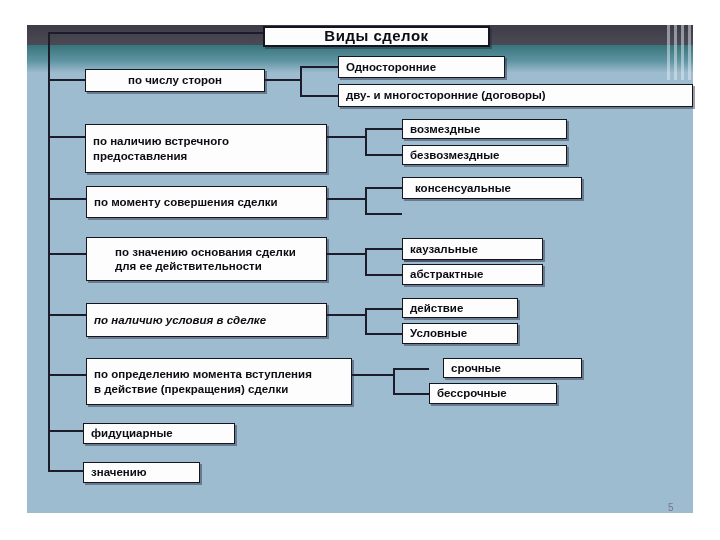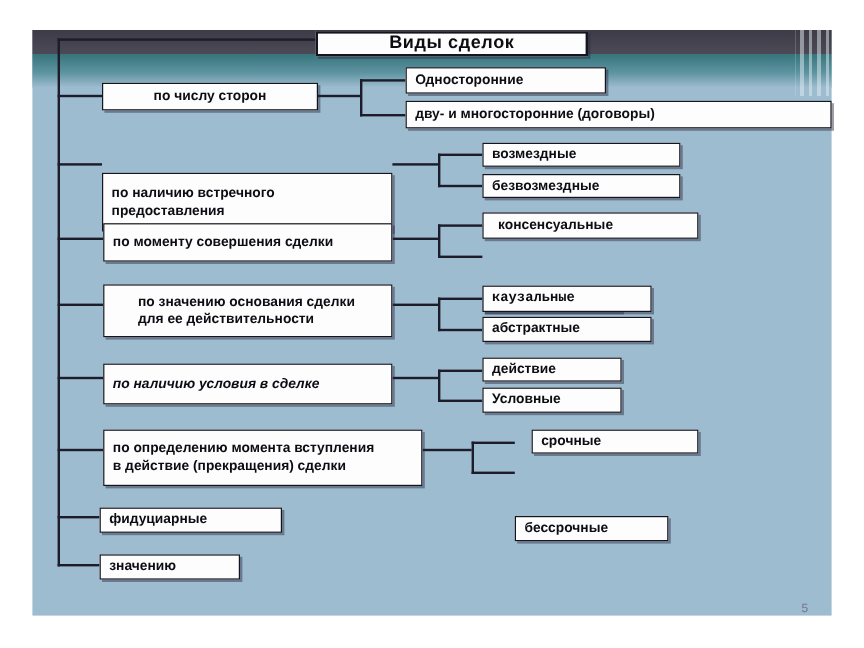--- a/index.html
+++ b/index.html
@@ -90,45 +90,45 @@
     <div class="ln" style="left:338px;top:308px;width:37px;height:2px;"></div>
 
     <div class="ln" style="left:325px;top:349px;width:41px;height:2px;"></div>
     <div class="ln" style="left:366px;top:343px;width:2px;height:27px;"></div>
     <div class="ln" style="left:366px;top:343px;width:36px;height:2px;"></div>
     <div class="ln" style="left:366px;top:368px;width:36px;height:2px;"></div>
 
     <div class="bx center title-box" style="left:236px;top:1px;width:227px;height:21px;">Виды  сделок</div>
 
     <div class="bx center" style="left:58px;top:44px;width:180px;height:23px;">по числу сторон</div>
-    <div class="bx" style="left:58px;top:99px;width:242px;height:49px;margin-top:20px;">по наличию встречного
+    <div class="bx" style="left:58px;top:99px;width:242px;height:49px;">по наличию встречного
 предоставления</div>
     <div class="bx" style="left:59px;top:161px;width:241px;height:32px;">по моменту совершения сделки</div>
     <div class="bx" style="left:59px;top:212px;width:241px;height:44px;padding-left:28px;">по значению основания сделки
 для ее действительности</div>
     <div class="bx" style="left:59px;top:278px;width:241px;height:34px;font-style:italic;">по наличию условия в сделке</div>
     <div class="bx" style="left:59px;top:333px;width:266px;height:47px;">по определению момента вступления
 в действие (прекращения) сделки</div>
     <div class="bx" style="left:56px;top:398px;width:152px;height:21px;">фидуциарные</div>
     <div class="bx" style="left:56px;top:437px;width:117px;height:21px;">значению</div>
 
     <div class="bx" style="left:311px;top:31px;width:167px;height:22px;">Односторонние</div>
     <div class="bx" style="left:311px;top:59px;width:355px;height:23px;">дву- и  многосторонние (договоры)</div>
 
     <div class="bx" style="left:375px;top:94px;width:165px;height:20px;">возмездные</div>
     <div class="bx" style="left:375px;top:120px;width:165px;height:20px;">безвозмездные</div>
 
     <div class="bx" style="left:375px;top:152px;width:180px;height:22px;padding-left:12px;">консенсуальные</div>
     <div class="bx" style="left:375px;top:178px;width:116px;height:21px;margin-top:36px;">реальные</div>
 
-    <div class="bx" style="left:375px;top:213px;width:141px;height:22px;font-family:Liberation Mono, monospace;">каузальные</div>
+    <div class="bx" style="left:375px;top:213px;width:141px;height:22px;">каузальные</div>
     <div class="bx" style="left:375px;top:239px;width:141px;height:21px;">абстрактные</div>
 
     <div class="bx" style="left:375px;top:273px;width:116px;height:20px;">действие</div>
     <div class="bx" style="left:375px;top:298px;width:116px;height:21px;">Условные</div>
 
     <div class="bx" style="left:416px;top:333px;width:139px;height:20px;">срочные</div>
-    <div class="bx" style="left:402px;top:358px;width:128px;height:21px;margin-top:47px;">бессрочные</div>
+    <div class="bx" style="left:402px;top:358px;width:128px;height:21px;">бессрочные</div>
 
   </div>
 
   <div class="page-num">5</div>
 </div>
 
 </body></html>

